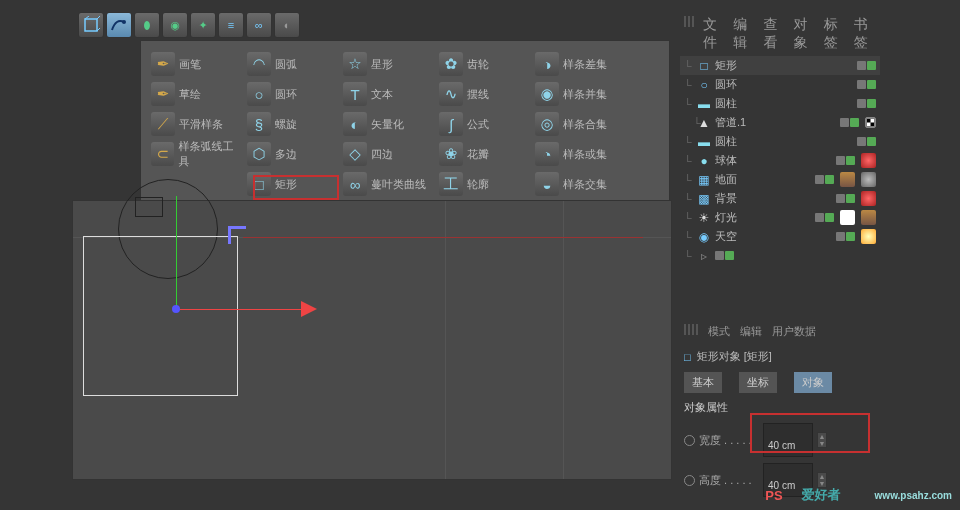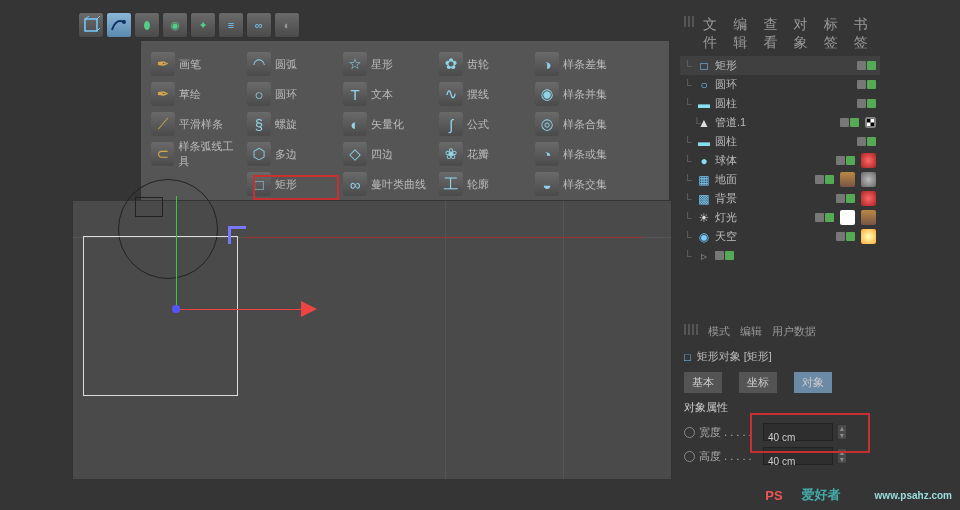--- a/index.html
+++ b/index.html
@@ -47,21 +47,21 @@
 .attr-panel{position:absolute;right:80px;top:320px;width:200px}
 .attr-hdr{display:flex;gap:10px;padding:4px;color:#999;font-size:11px}
 .attr-title{display:flex;align-items:center;gap:6px;padding:6px 4px;color:#bbb}
 .tab-row{display:flex;gap:17px;padding:2px 4px}
 .tab{padding:3px 8px;background:#545454;font-size:11px;color:#ccc}
 .tab.on{background:#6b8aa5}
 .attr-section{padding:5px 4px;color:#ccc;font-size:11px}
 .attr-row{display:flex;align-items:center;padding:3px 4px;gap:4px}
 .radio{width:11px;height:11px;border:1px solid #888;border-radius:50%}
 .field-label{width:60px;color:#aaa;font-size:11px}
-.field-input{width:70px;height:16px;background:#2e2e2e;border:1px solid #222;color:#ccc;font-size:10px;padding:8px 4px;text-align:left}
+.field-input{width:50px;height:16px;background:#2e2e2e;border:1px solid #222;color:#ccc;font-size:10px;padding:16px 4px;text-align:left}
 .spinner{width:10px;height:16px;background:#4a4a4a;border:1px solid #333;color:#888;font-size:7px;text-align:center;line-height:7px}
 .chk{width:11px;height:11px;border:1px solid #888;background:#333}
 
 .watermark{position:absolute;right:8px;bottom:6px;color:#4aa;font-size:13px;font-weight:bold;display:flex;align-items:center;gap:19px}
 .watermark .ps{color:#e55}
 </style>
 </head>
 <body>
 
 <div class="toolbar-top">

